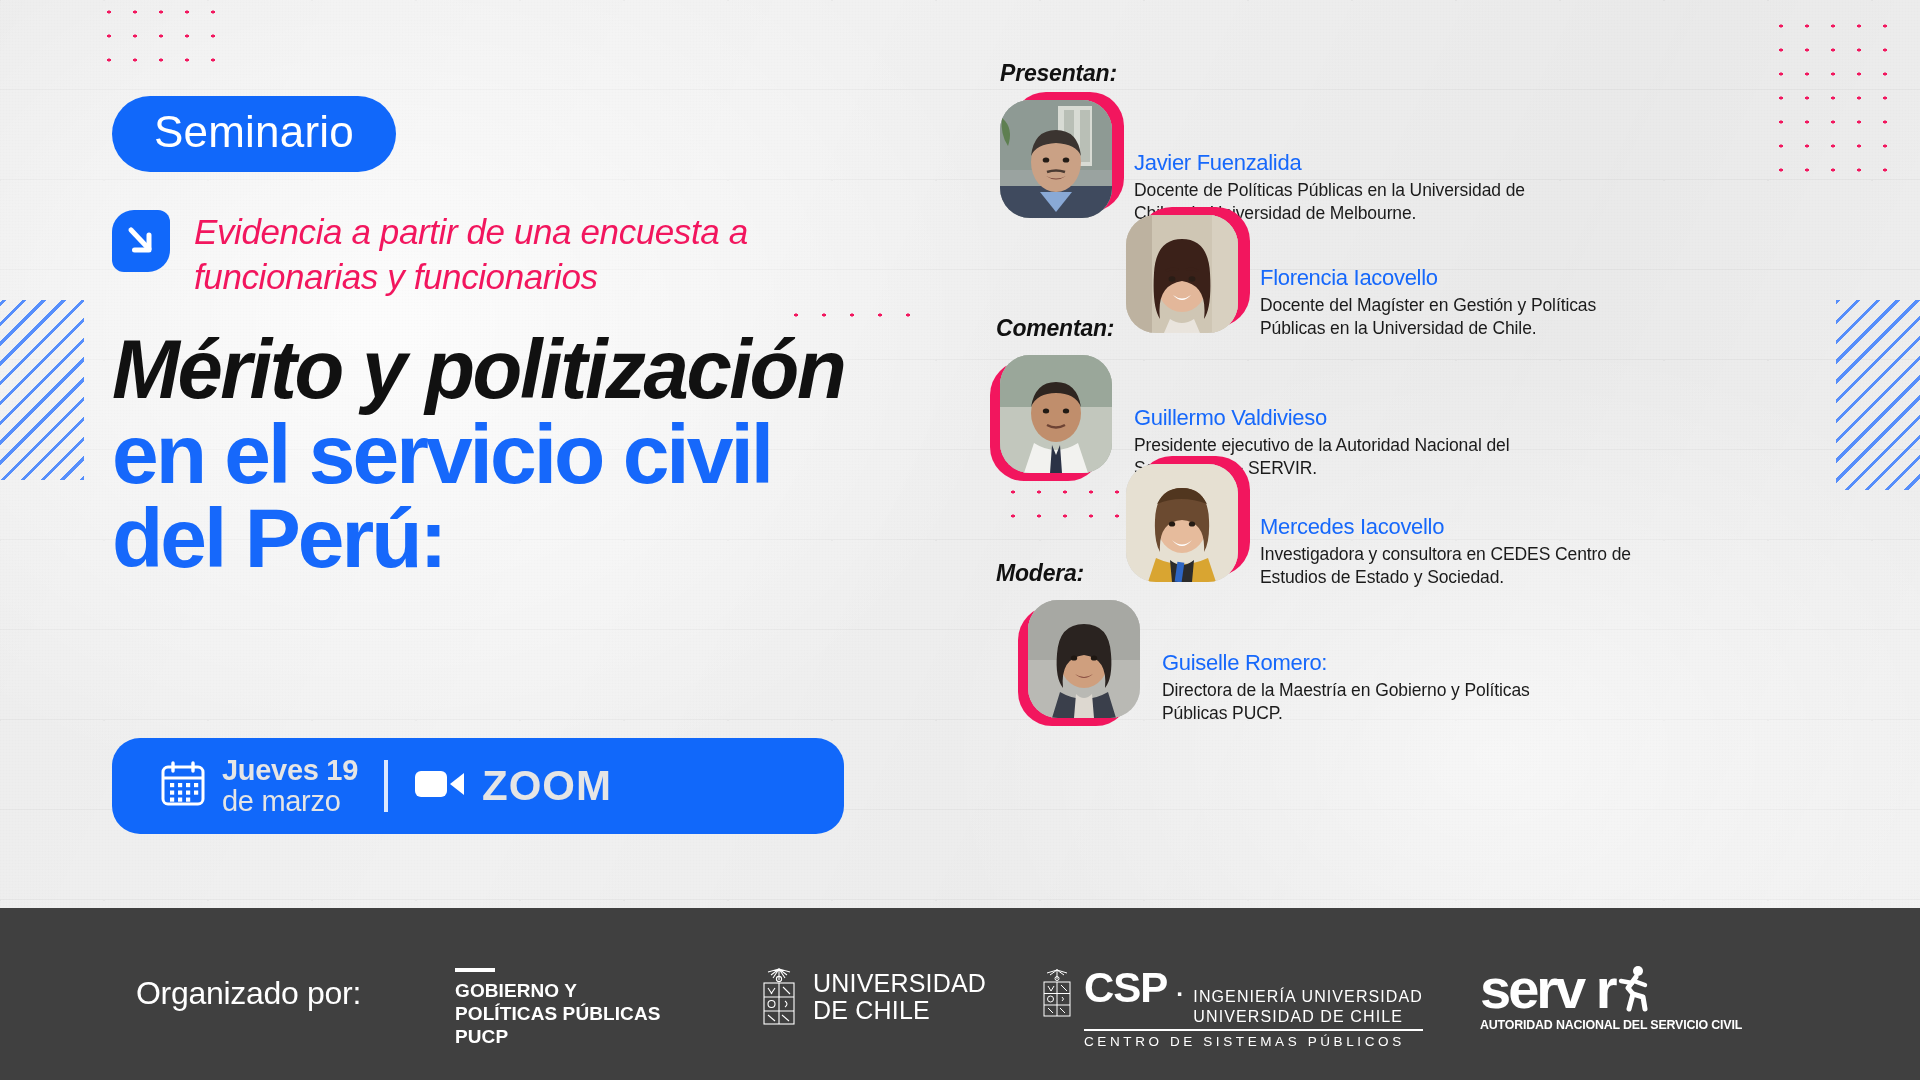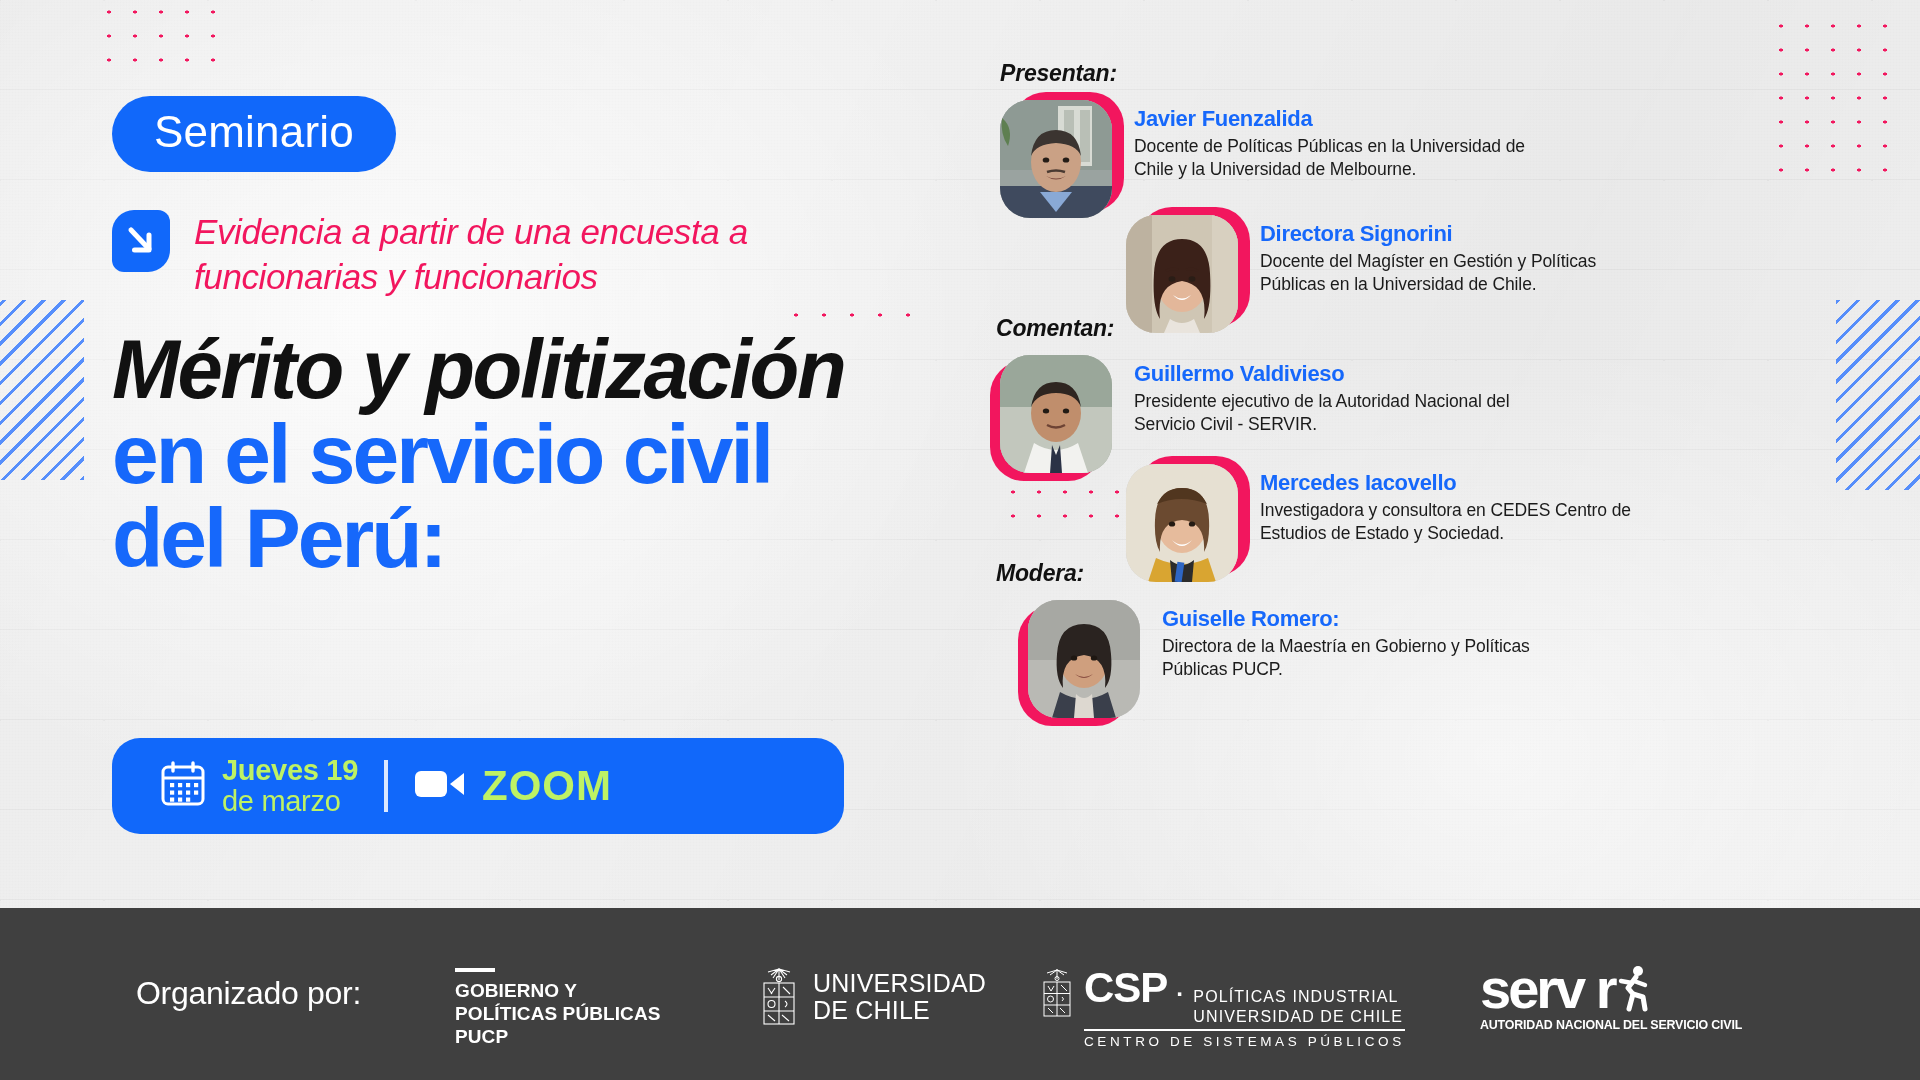--- a/index.html
+++ b/index.html
@@ -144,21 +144,21 @@
 
   
   #info-bar {
     position: absolute;
     left: 112px; top: 738px;
     width: 732px; height: 96px;
     background: #1168fa;
     border-radius: 28px;
     display: flex;
     align-items: center;
-    color: #bef264;
+    color: #e5e5e5;
   }
   .info-seg {
     display: flex;
     align-items: center;
     gap: 16px;
     padding: 0 26px;
   }
   #info-date { padding-left: 48px; }
   .info-divider {
     width: 2px; height: 52px;
@@ -231,23 +231,24 @@
     overflow: hidden;
     z-index: 1;
     background: #cfcfcf;
   }
   .avatar-photo svg { display: block; width: 100%; height: 100%; }
 
   .person-text { padding-top: 6px; max-width: 400px; }
   .person-name {
     color: #1668fb;
     font-size: 22px;
-    font-weight: 700;
+    font-weight: 400;
     letter-spacing: -.3px;
     margin-bottom: 3px;
+    margin-top: 44px;
   }
   .person-bio {
     color: #1b1b1b;
     font-size: 17.5px;
     line-height: 1.34;
     letter-spacing: -.1px;
   }
 
   #person-0 { left: 14px;  top: 52px; }
   #person-1 { left: 140px; top: 167px; }
@@ -453,21 +454,21 @@
             <path d="M28 58 q2-34 28-34 q26 0 28 34 q2 34-6 46 q4-34-22-38 q-26 4-22 38 q-8-12-6-46z" fill="#3b2119"></path>
             <ellipse cx="46" cy="64" rx="3.4" ry="2.7" fill="#2a1d16"></ellipse>
             <ellipse cx="66" cy="64" rx="3.4" ry="2.7" fill="#2a1d16"></ellipse>
             <path d="M40 56 q6-4 12-1 M60 55 q6-3 12 1" stroke="#3b2119" stroke-width="2.4" fill="none"></path>
             <path d="M47 80 q9 7 18 0 q-9 10-18 0z" fill="#fff"></path>
             <path d="M44 104 q12 8 24 0 l6 14 H38 z" fill="#e9e4dd"></path>
           </svg>
         </div>
       </div>
       <div class="person-text">
-        <div class="person-name">Directora Signorini</div>
+        <div class="person-name">Florencia Iacovello</div>
         <div class="person-bio">Docente del Magíster en Gestión y Políticas Públicas en la Universidad de Chile.</div>
       </div>
     </div>
 
     <div class="person" id="person-2">
       <div class="avatar-wrap">
         <div class="avatar-accent flip"></div>
         <div class="avatar-photo">
           <svg viewBox="0 0 112 118" preserveAspectRatio="xMidYMid slice" aria-hidden="true">
             <rect width="112" height="118" fill="#aab3a6"></rect>
@@ -586,21 +587,21 @@
             <path d="M22 29 q3 2 0 4"></path>
             <path d="M8 40 l5 5 M20 40 l5 5"></path>
           </g>
         </svg>
       </span>
       <span>
         <span class="csp-main">
           <span class="csp-word">CSP</span>
           <span class="csp-dot">·</span>
           <span class="csp-sub">
-            <div>POLÍTICAS INDUSTRIAL</div>
+            <div>INGENIERÍA UNIVERSIDAD</div>
             <div>UNIVERSIDAD DE CHILE</div>
           </span>
         </span>
         <div class="csp-rule"></div>
         <div class="csp-foot">CENTRO DE SISTEMAS PÚBLICOS</div>
       </span>
     </div>
 
     <div class="logo" id="logo-servir">
       <div class="servir-word">

